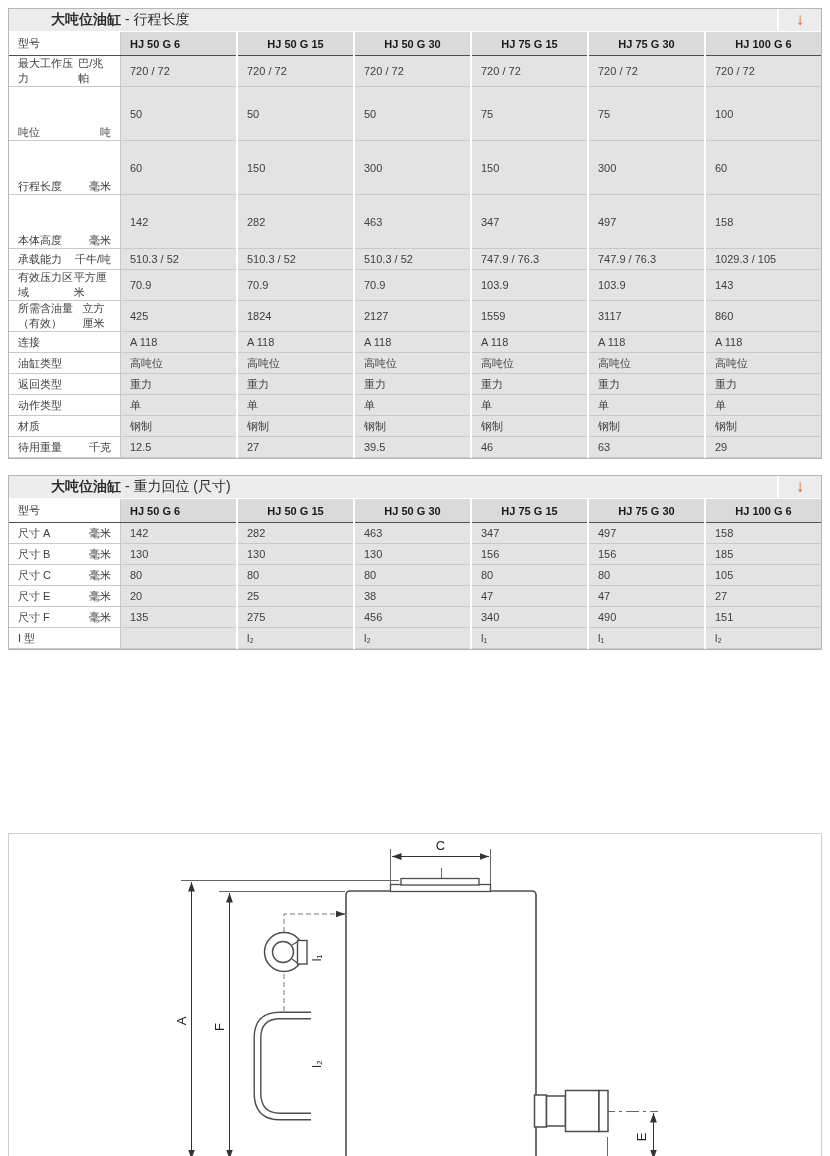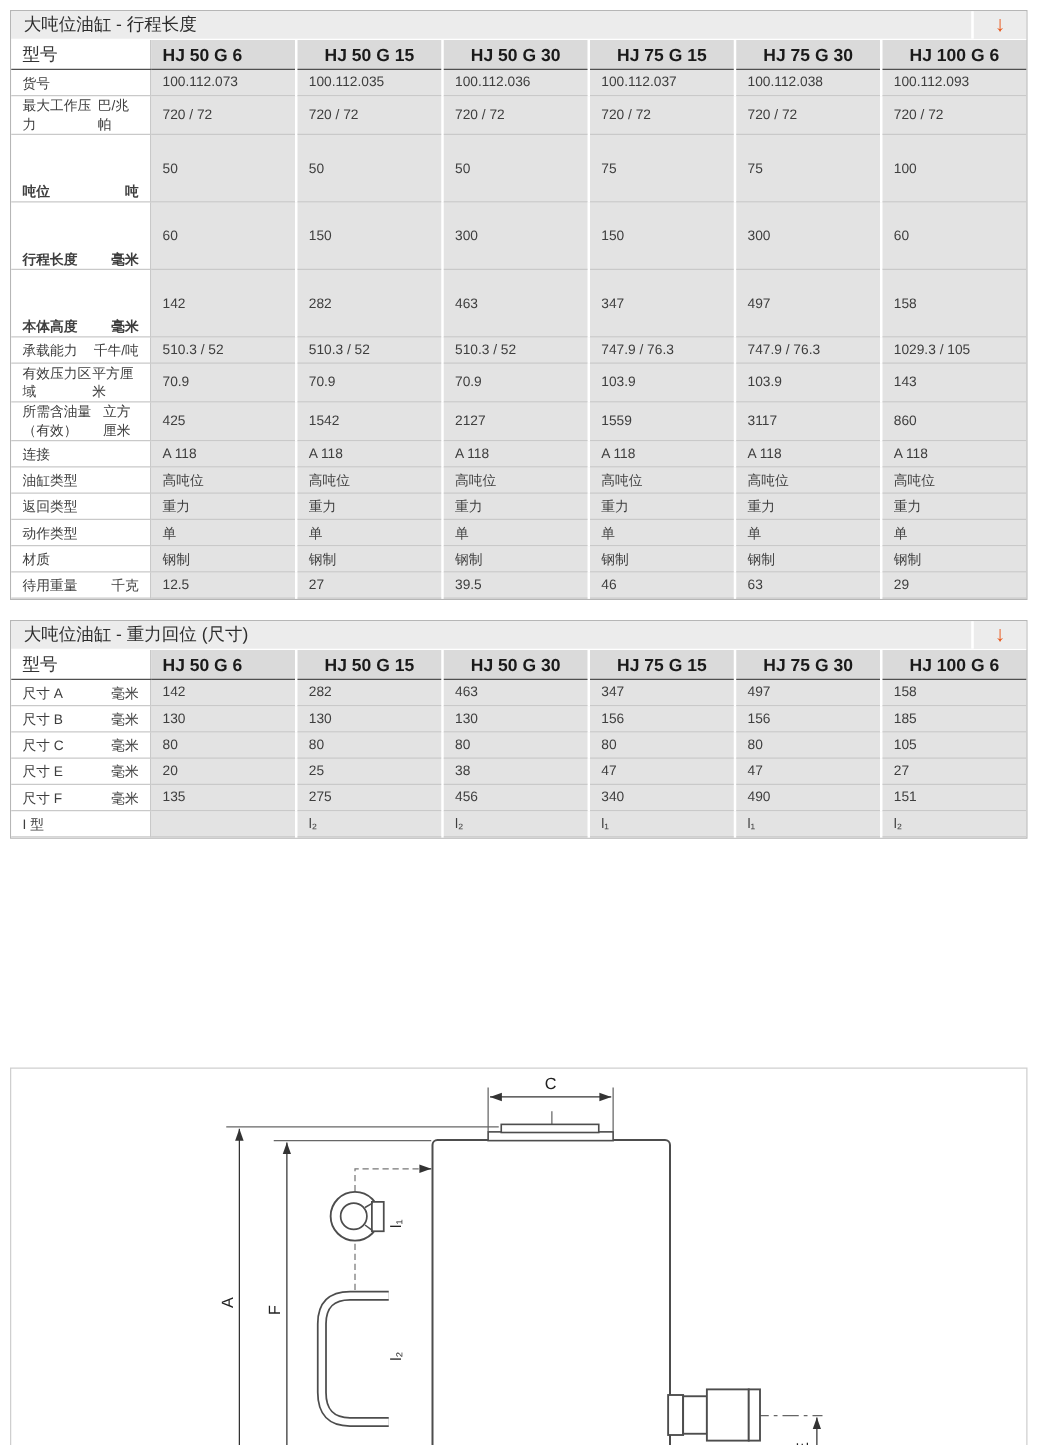--- a/index.html
+++ b/index.html
@@ -3,34 +3,34 @@
 <meta charset="utf-8">
 <style>
   html,body{margin:0;padding:0;background:#fff;}
   body{width:830px;height:1156px;font-family:"Liberation Sans","DejaVu Sans",sans-serif;overflow:hidden;}
   .page{padding:8px;}
 
   
   .block{border:1px solid #b6b6b6;margin-bottom:16px;}
   .titlebar{display:flex;align-items:stretch;background:#ececec;height:22px;border-bottom:1px solid #fff;}
   .titlebar .main{flex:1;display:flex;align-items:center;padding:0 10px;font-size:14px;color:#2d2d2d;white-space:pre;}
-  .titlebar .tbold{font-weight:normal;}
+  .titlebar .tbold{font-weight:bold;margin-left:32px;}
   .titlebar .arrow-cell{width:42px;border-left:2px solid #fff;display:flex;align-items:center;justify-content:center;
     color:#e8571b;font-weight:bold;font-size:17px;background:#ececec;cursor:pointer;}
   table.spec{width:100%;border-collapse:collapse;table-layout:fixed;}
-  table.spec th{background:#dadada;font-weight:bold;text-align:left;padding:0 9px;height:23px;font-size:14px;
+  table.spec th{background:#dadada;font-weight:bold;text-align:left;padding:0 9px;height:23px;font-size:11px;
     color:#1a1a1a;border-bottom:1px solid #4f4f4f;}
   table.spec th.label-col{background:#fff;font-weight:normal;color:#333;border-right:1px solid #c9c9c9;}
   table.spec th.val-col{width:97px;}
   table.spec th.val-col + th.val-col{border-left:2px solid #fff;text-align:center;}
   table.spec td{height:20px;border-bottom:1px solid #c9c9c9;font-size:11px;color:#3e3e3e;padding:0 9px;}
   table.spec td.label-cell{background:#fff;border-right:1px solid #c9c9c9;}
   table.spec td.val{background:#e3e3e3;}
   table.spec td.val + td.val{border-left:2px solid #fff;}
-  table.spec tr.bold td.label-cell span{font-weight:bold;margin-top:38px;}
+  table.spec tr.bold td.label-cell span{font-weight:normal;margin-top:38px;}
   .lr{display:flex;justify-content:space-between;}
   .lr .unit{color:#3e3e3e;}
 
   
   .diagram{margin-top:183px;width:812px;height:395px;border:1px solid #cfcfcf;background:#fff;}
   .diagram svg{display:block;}
   .dim-label{font-size:13px;fill:#222;}
   .dim-label-small{font-size:12px;fill:#222;}
 </style>
 </head>
@@ -52,34 +52,20 @@
             <th class="val-col">HJ 50 G 30</th>
             <th class="val-col">HJ 75 G 15</th>
             <th class="val-col">HJ 75 G 30</th>
             <th class="val-col">HJ 100 G 6</th>
           </tr>
         </thead>
         <tbody>
           <tr>
             <td class="label-cell">
               <div class="lr">
-                <span>货号</span>
-                <span class="unit"></span>
-              </div>
-            </td>
-            <td class="val">100.112.073</td>
-            <td class="val">100.112.035</td>
-            <td class="val">100.112.036</td>
-            <td class="val">100.112.037</td>
-            <td class="val">100.112.038</td>
-            <td class="val">100.112.093</td>
-          </tr>
-          <tr>
-            <td class="label-cell">
-              <div class="lr">
                 <span>最大工作压力</span>
                 <span class="unit">巴/兆帕</span>
               </div>
             </td>
             <td class="val">720 / 72</td>
             <td class="val">720 / 72</td>
             <td class="val">720 / 72</td>
             <td class="val">720 / 72</td>
             <td class="val">720 / 72</td>
             <td class="val">720 / 72</td>
@@ -155,21 +141,21 @@
             <td class="val">143</td>
           </tr>
           <tr>
             <td class="label-cell">
               <div class="lr">
                 <span>所需含油量（有效）</span>
                 <span class="unit">立方厘米</span>
               </div>
             </td>
             <td class="val">425</td>
-            <td class="val">1542</td>
+            <td class="val">1824</td>
             <td class="val">2127</td>
             <td class="val">1559</td>
             <td class="val">3117</td>
             <td class="val">860</td>
           </tr>
           <tr>
             <td class="label-cell">
               <div class="lr">
                 <span>连接</span>
                 <span class="unit"></span>

